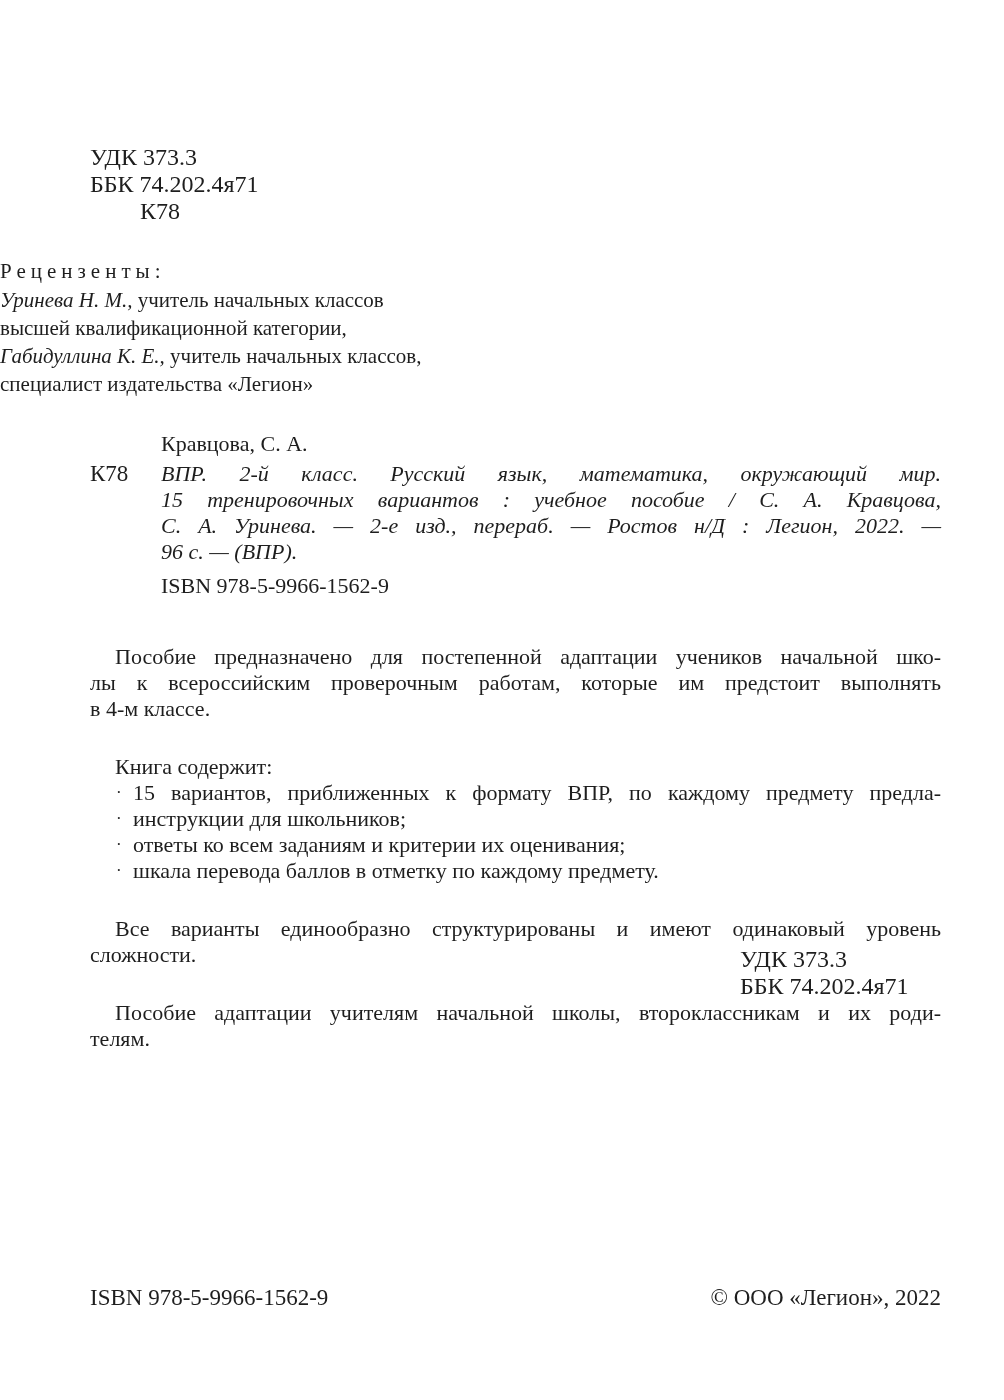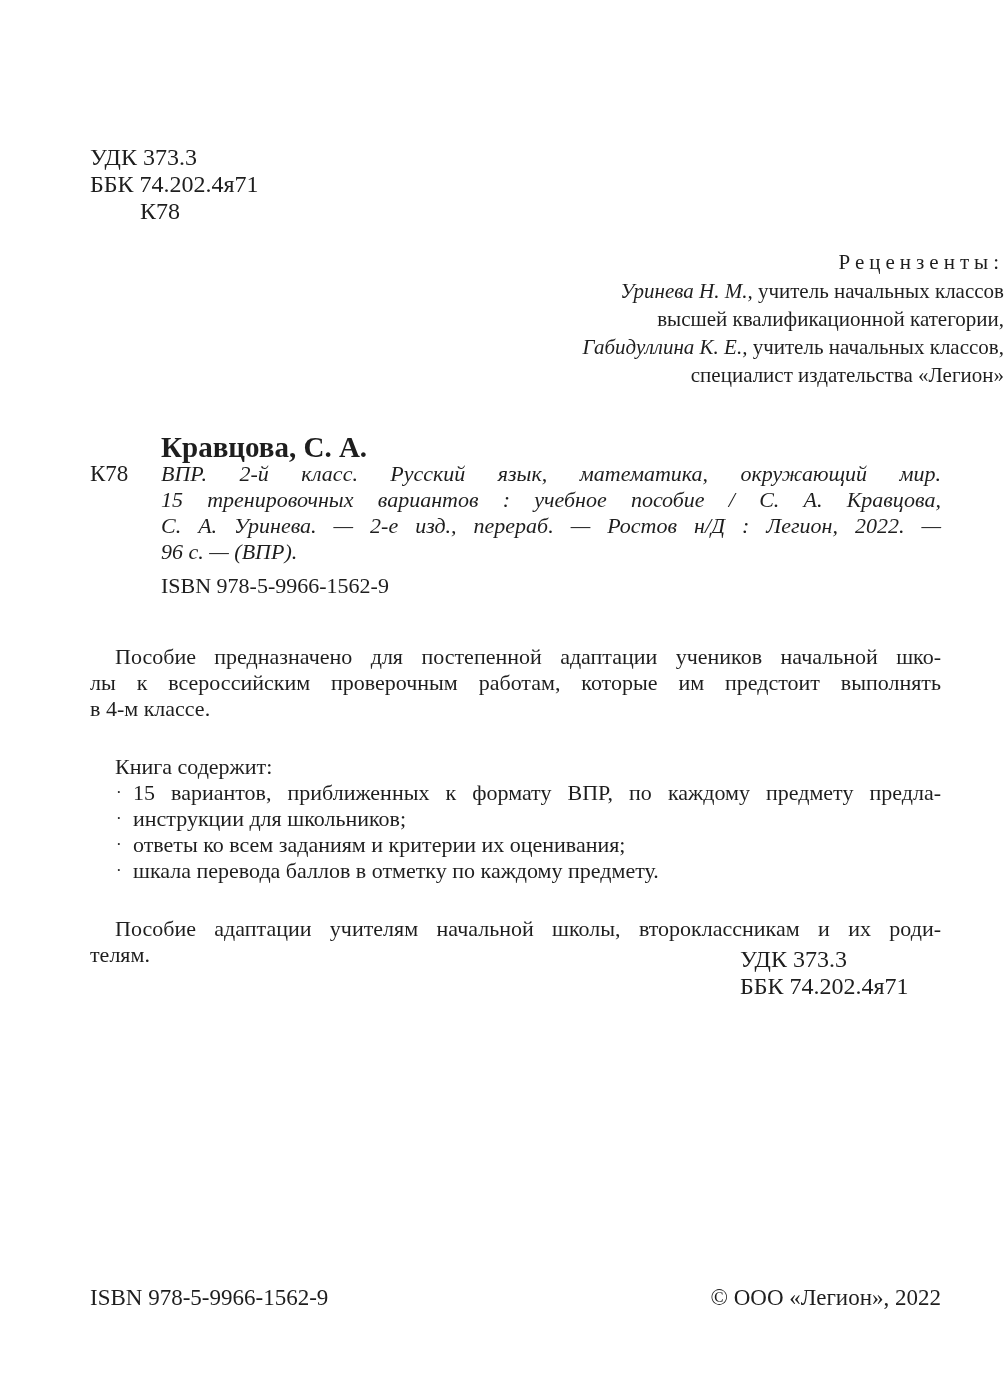--- a/index.html
+++ b/index.html
@@ -24,35 +24,35 @@
     line-height: 27px;
     white-space: nowrap;
   }
   .top-codes .code-line-indent { padding-left: 50px; }
 
   
   .reviewers {
     position: absolute;
     left: 0;
     right: 0;
-    top: 248px;
-    text-align: right;
+    top: 257px;
+    text-align: left;
     font-size: 21px;
     line-height: 28px;
   }
   .reviewers-heading { letter-spacing: 5px; margin-bottom: 1px; }
   .reviewer-name { font-style: italic; }
 
   
   .card-author {
     position: absolute;
     left: 161px;
     top: 431px;
-    font-size: 29px;
-    font-weight: bold;
+    font-size: 22px;
+    font-weight: normal;
     white-space: nowrap;
   }
   .card-code {
     position: absolute;
     left: 90px;
     top: 461px;
     font-size: 23px;
   }
   .card-body {
     position: absolute;
@@ -171,20 +171,24 @@
         </div>
     </div>
     <div class="bullet">
       <span class="bullet-marker">·</span>
       <div class="bullet-text">
           <div class="tl">шкала перевода баллов в отметку по каждому предмету.</div>
         </div>
     </div>
 
     <div class="para">
+        <div class="tl tl-j">Все варианты единообразно структурированы и имеют одинаковый уровень</div>
+        <div class="tl">сложности.</div>
+      </div>
+    <div class="para">
         <div class="tl tl-j">Пособие адаптации учителям начальной школы, второклассникам и их роди-</div>
         <div class="tl">телям.</div>
       </div>
   </div>
 
   <div class="bottom-codes">
     <div>УДК 373.3</div>
     <div>ББК 74.202.4я71</div>
   </div>
 

